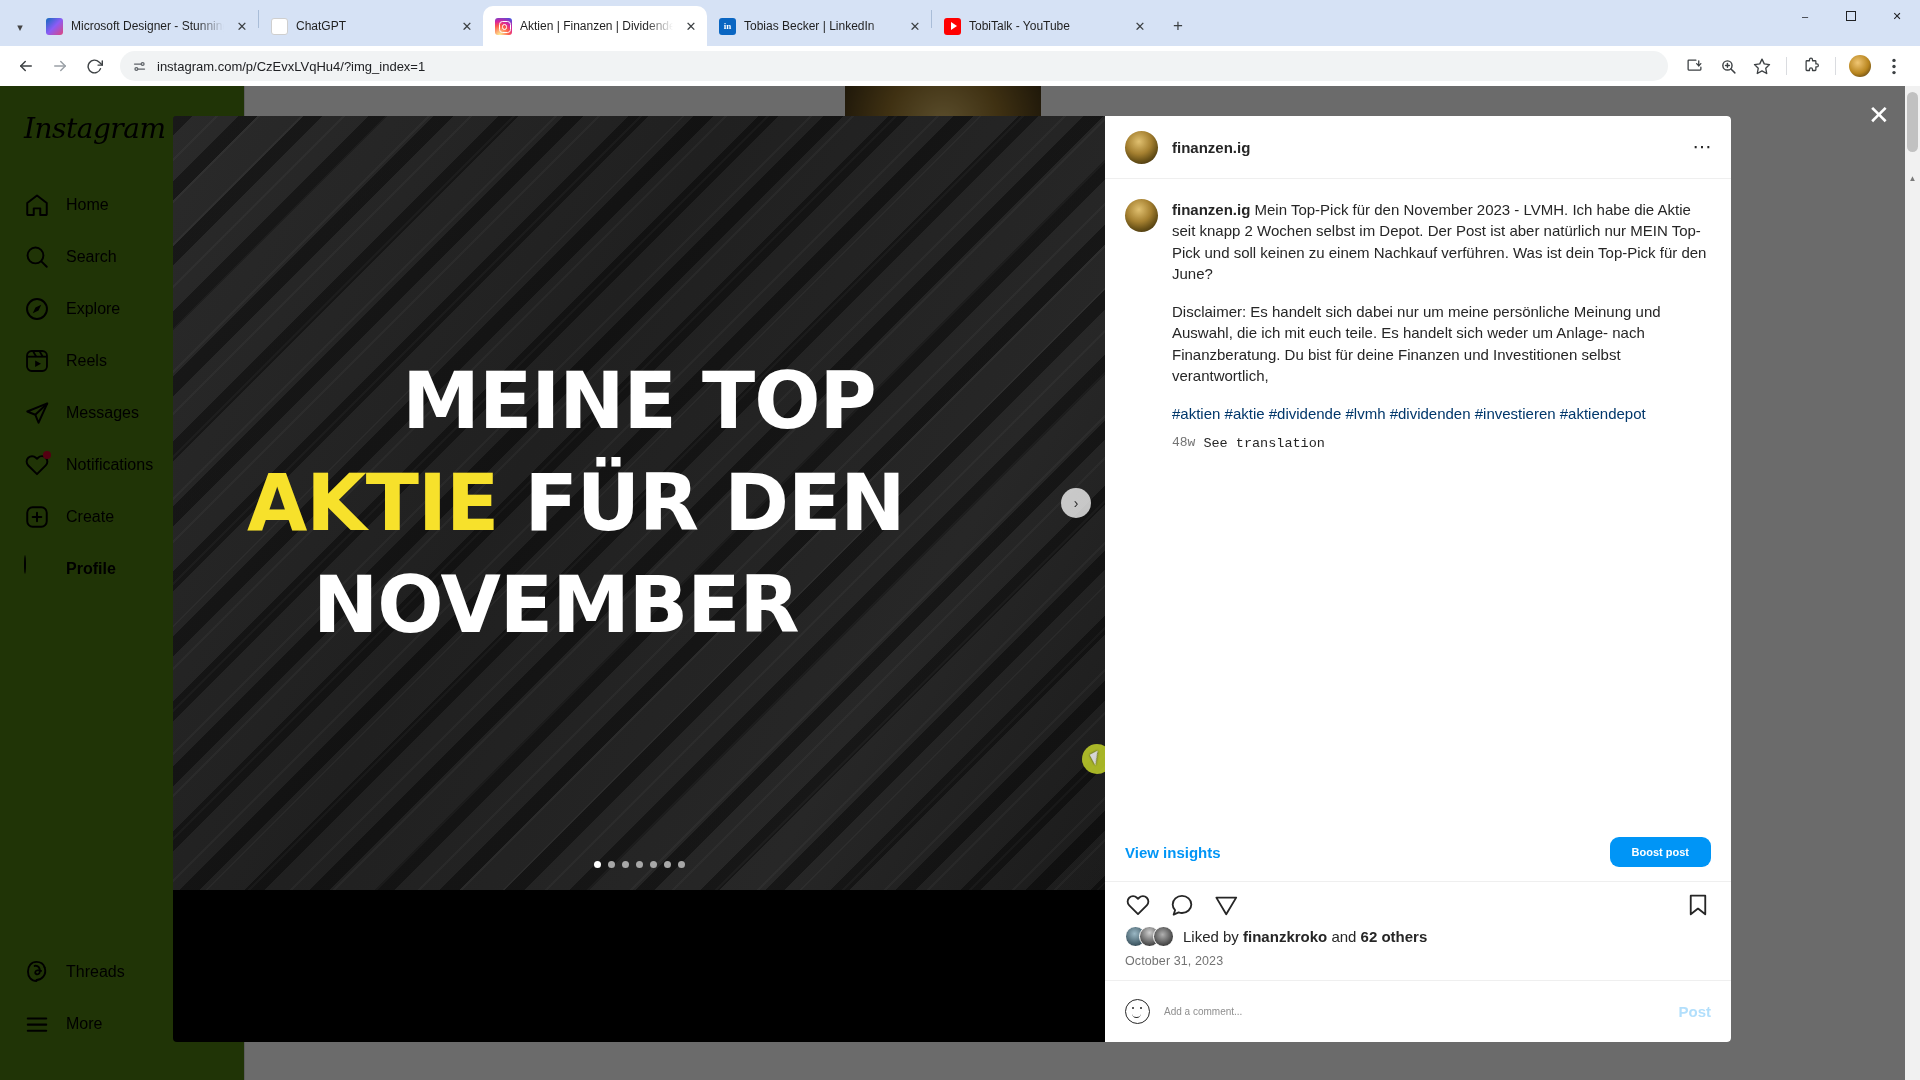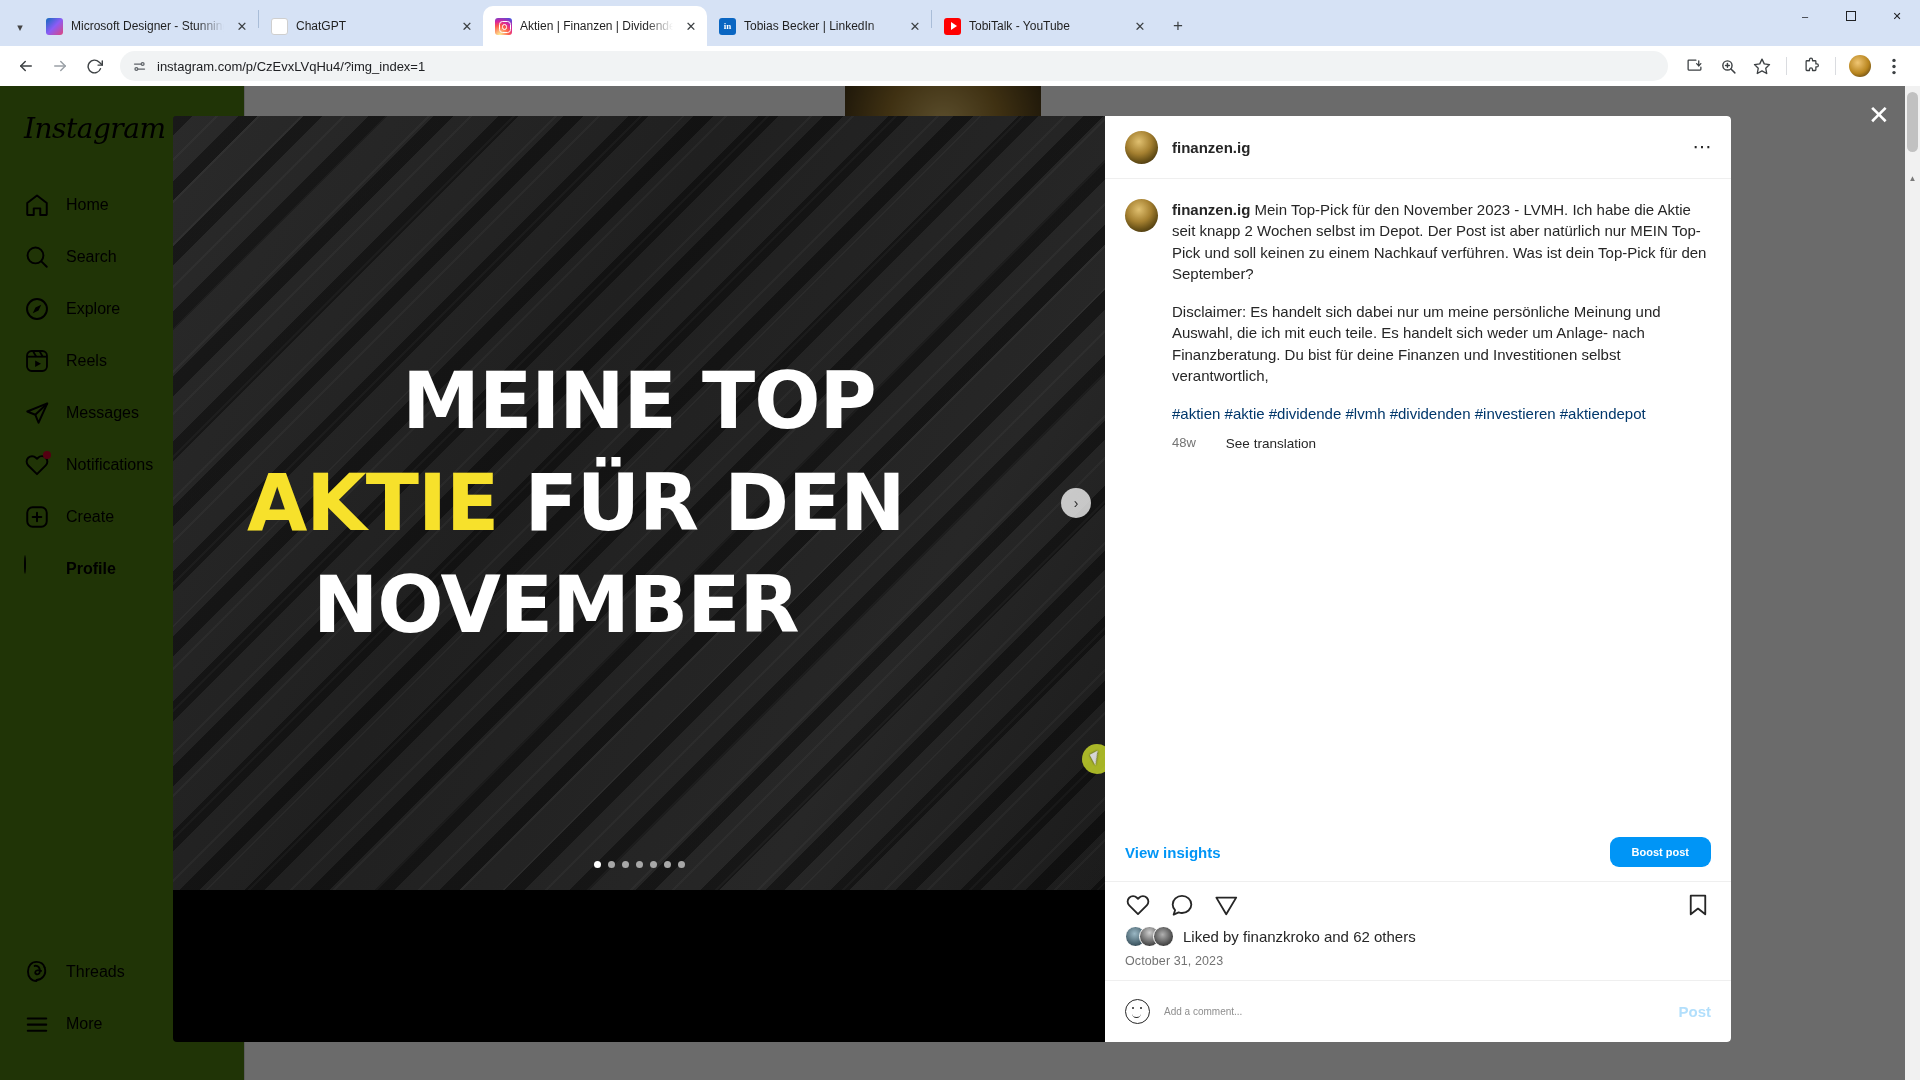--- a/index.html
+++ b/index.html
@@ -240,22 +240,22 @@
   .panel-body { flex:1; overflow:hidden; padding: 20px 20px 0 20px; }
   .caption-row { display:flex; gap:14px; }
   .caption-text {
     font-size:15px; line-height:1.42; color:#262626; flex:1;
     word-wrap:break-word;
   }
   .caption-text .uname { font-weight:600; }
   .caption-para { margin-top: 17px; }
   .hashtags { margin-top:17px; color:#00376b; }
   .meta-row {
-    display:flex; align-items:center; gap:30px; margin-top:9px;
-    font-size:13px; color:#737373;
+    display:flex; align-items:center; gap:8px; margin-top:9px;
+    font-size:13px; color:#737373;font-family:Liberation Mono, monospace;
   }
   .see-translation { color:#262626; font-weight:500; cursor:pointer; font-size:13.5px; }
 
   .insights-bar {
     flex:0 0 auto; padding: 14px 20px 14px 20px;
     display:flex; align-items:center; justify-content:space-between;
     border-bottom:1px solid #efefef;
   }
   .view-insights {
     font-size:15px; color:#0095f6; font-weight:600; cursor:pointer;
@@ -277,21 +277,21 @@
   .like-faces { display:flex; }
   .face {
     width:21px; height:21px; border-radius:50%; border:1.5px solid #fff;
     margin-left:-7px;
   }
   .face:first-child { margin-left:0; }
   .f1 { background: radial-gradient(circle at 45% 35%, #9ab7c4 0%, #4c6672 60%, #20303a 100%); }
   .f2 { background: radial-gradient(circle at 50% 30%, #cfcfcf 0%, #6d6d6d 55%, #1e1e1e 100%); }
   .f3 { background: radial-gradient(circle at 45% 40%, #b0b0b0 0%, #5a5a5a 55%, #161616 100%); }
   .likes-text { font-size:15px; color:#262626; }
-  .likes-text b { font-weight:400; }
+  .likes-text b { font-weight:700; }
   .post-date { font-size:12.5px; color:#737373; margin-top:7px; letter-spacing:0.1px; }
 
   .comment-bar {
     flex:0 0 auto; border-top:1px solid #efefef; margin-top:12px;
     height:62px; display:flex; align-items:center; gap:14px; padding: 0 20px;
   }
   .emoji-btn {
     width:25px; height:25px; border-radius:50%; border:1.6px solid #262626;
     position:relative; cursor:pointer; flex:0 0 25px;
   }
@@ -613,21 +613,21 @@
         <span class="avatar-sm"></span>
         <span class="panel-user">finanzen.ig</span>
         <span class="more-dots">⋯</span>
       </div>
 
       <div class="panel-body">
         <div class="caption-row">
           <span class="avatar-sm"></span>
           <div class="caption-text">
             <span class="uname">finanzen.ig</span>
-            <span>Mein Top-Pick für den November 2023 - LVMH. Ich habe die Aktie seit knapp 2 Wochen selbst im Depot. Der Post ist aber natürlich nur MEIN Top-Pick und soll keinen zu einem Nachkauf verführen. Was ist dein Top-Pick für den September?</span>
+            <span>Mein Top-Pick für den November 2023 - LVMH. Ich habe die Aktie seit knapp 2 Wochen selbst im Depot. Der Post ist aber natürlich nur MEIN Top-Pick und soll keinen zu einem Nachkauf verführen. Was ist dein Top-Pick für den June?</span>
             <div class="caption-para">Disclaimer: Es handelt sich dabei nur um meine persönliche Meinung und Auswahl, die ich mit euch teile. Es handelt sich weder um Anlage- nach Finanzberatung. Du bist für deine Finanzen und Investitionen selbst verantwortlich,</div>
             <div class="hashtags">#aktien #aktie #dividende #lvmh #dividenden #investieren #aktiendepot</div>
             <div class="meta-row">
               <span>48w</span>
               <span class="see-translation">See translation</span>
             </div>
           </div>
         </div>
       </div>
 

